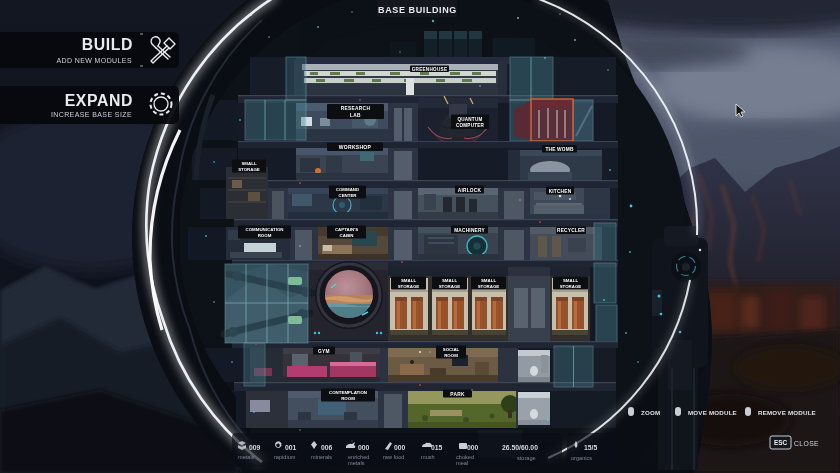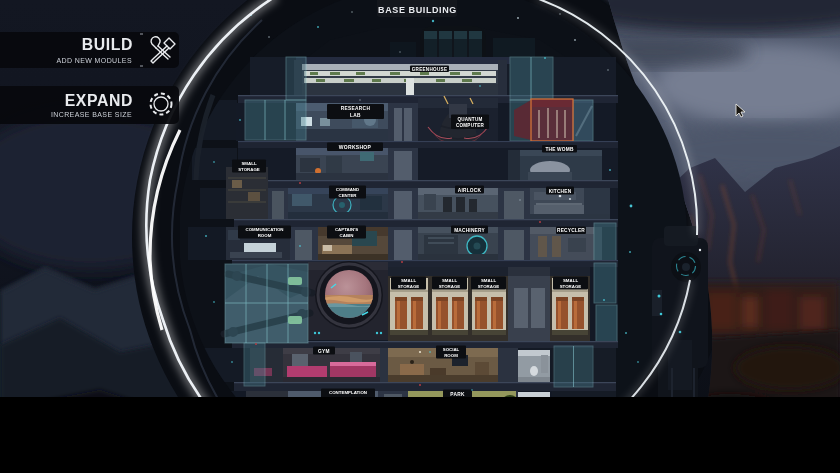--- a/index.html
+++ b/index.html
@@ -1,16 +1,16 @@
 <!DOCTYPE html>
 <html><head>
 <meta charset="utf-8">
 <style>
 html,body{margin:0;padding:0;background:#000;}
-#stage{position:relative;width:840px;height:397px;overflow:hidden;background:#11151f;font-family:"Liberation Sans",sans-serif;}
+#stage{position:relative;width:840px;height:473px;overflow:hidden;background:#11151f;font-family:"Liberation Sans",sans-serif;}
 svg{display:block}
 text{font-family:"Liberation Sans",sans-serif;}
 </style>
 </head>
 <body>
 <div id="stage">
 <svg width="840" height="473" viewBox="0 0 840 473">
 <defs>
 <linearGradient id="skyg" x1="0" y1="0" x2="0" y2="1">
 <stop offset="0" stop-color="#131722"></stop>

